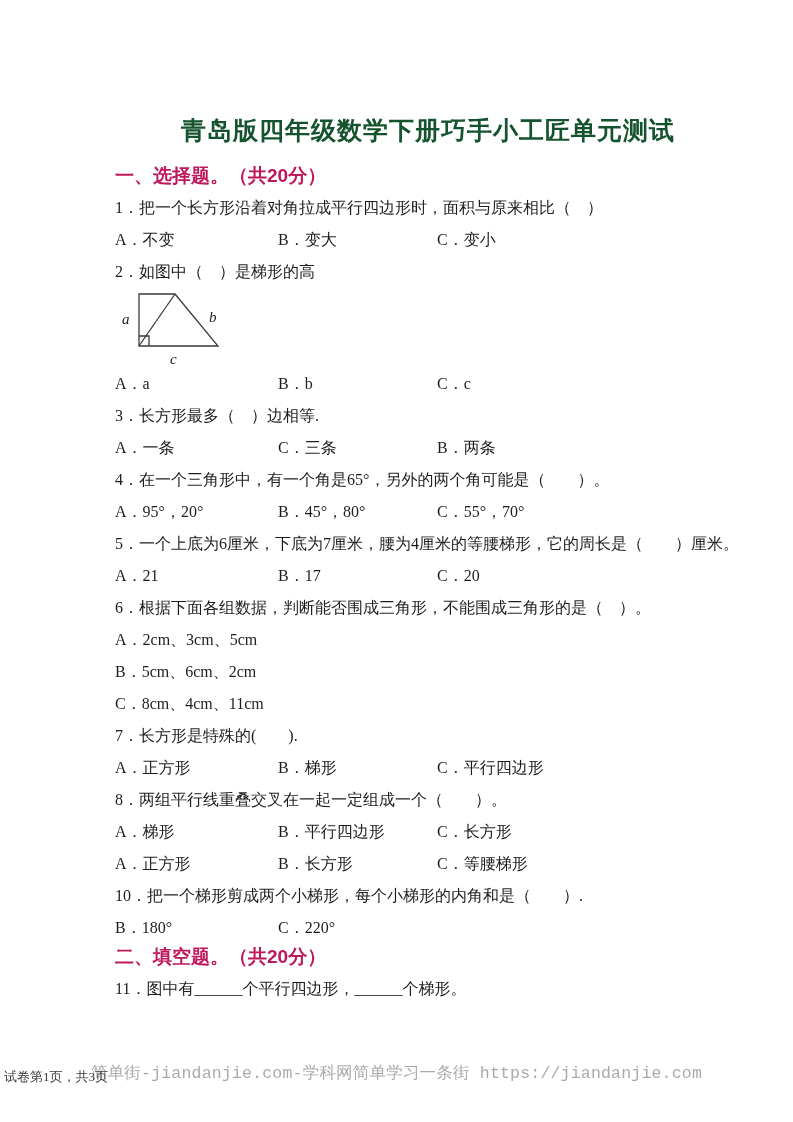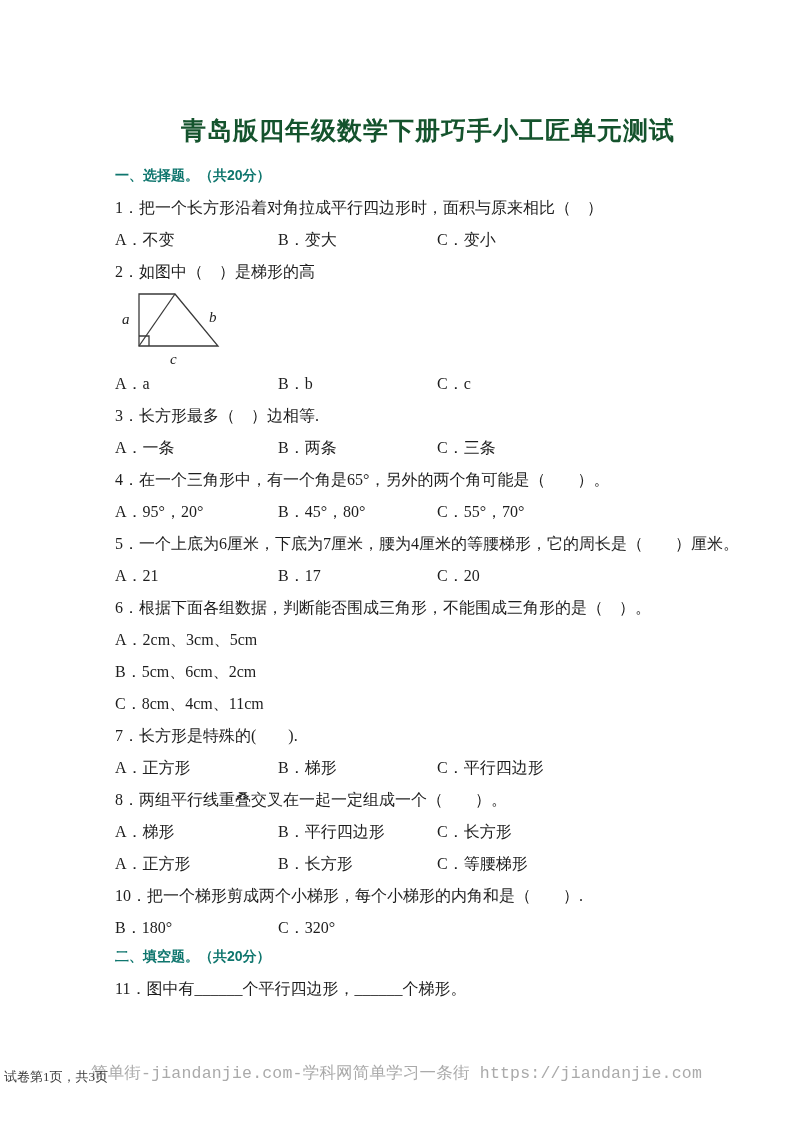--- a/index.html
+++ b/index.html
@@ -10,21 +10,21 @@
   }
   .content{position:absolute;top:114px;left:115px;right:40px;}
   .title{
     margin:0 0 12px -12px;text-align:center;
     font-family:"Liberation Sans",sans-serif;font-weight:700;
     font-size:25px;letter-spacing:1px;color:#14532d;
   }
   .section-heading{
     margin:0;height:33px;line-height:33px;
     font-family:"Liberation Sans",sans-serif;font-weight:700;
-    font-size:14px;color:#0f766e;white-space:nowrap;
+    font-size:19px;color:#be185d;white-space:nowrap;
   }
   .section-heading.second{margin-top:-4px;}
   .line{margin:0;height:32px;line-height:32px;font-size:16px;white-space:nowrap;}
   .opts{display:grid;grid-template-columns:163px 159px auto;height:32px;line-height:32px;font-size:16px;}
   .opt{white-space:nowrap;}
   .opts-v .opt{display:block;height:32px;line-height:32px;font-size:16px;}
   .figure-block{height:80px;padding-left:3px;}
   .figure-block svg{display:block;}
   .fig-label{font-family:"Liberation Serif",serif;font-style:italic;font-size:15px;fill:#222;}
   .fig-stroke{fill:none;stroke:#3a3a3a;stroke-width:1.3;}
@@ -70,22 +70,22 @@
 
     <div class="opts">
       <span class="opt">A．a</span>
       <span class="opt">B．b</span>
       <span class="opt">C．c</span>
     </div>
 
     <p class="line">3．长方形最多（　）边相等.</p>
     <div class="opts">
       <span class="opt">A．一条</span>
+      <span class="opt">C．三条</span>
       <span class="opt">B．两条</span>
-      <span class="opt">C．三条</span>
     </div>
 
     <p class="line">4．在一个三角形中，有一个角是65°，另外的两个角可能是（　　）。</p>
     <div class="opts">
       <span class="opt">A．95°，20°</span>
       <span class="opt">B．45°，80°</span>
       <span class="opt">C．55°，70°</span>
     </div>
 
     <p class="line">5．一个上底为6厘米，下底为7厘米，腰为4厘米的等腰梯形，它的周长是（　　）厘米。</p>
@@ -118,21 +118,21 @@
 
     <div class="opts">
       <span class="opt">A．正方形</span>
       <span class="opt">B．长方形</span>
       <span class="opt">C．等腰梯形</span>
     </div>
 
     <p class="line">10．把一个梯形剪成两个小梯形，每个小梯形的内角和是（　　）.</p>
     <div class="opts">
       <span class="opt">B．180°</span>
-      <span class="opt">C．320°</span>
+      <span class="opt">C．220°</span>
     </div>
 
     <h2 class="section-heading second">二、填空题。（共20分）</h2>
 
     <p class="line">11．图中有______个平行四边形，______个梯形。</p>
 
   </div>
 
   <div class="footer-watermark">简单街-jiandanjie.com-学科网简单学习一条街 https://jiandanjie.com</div>
   <div class="footer-page-label">试卷第1页，共3页</div>

